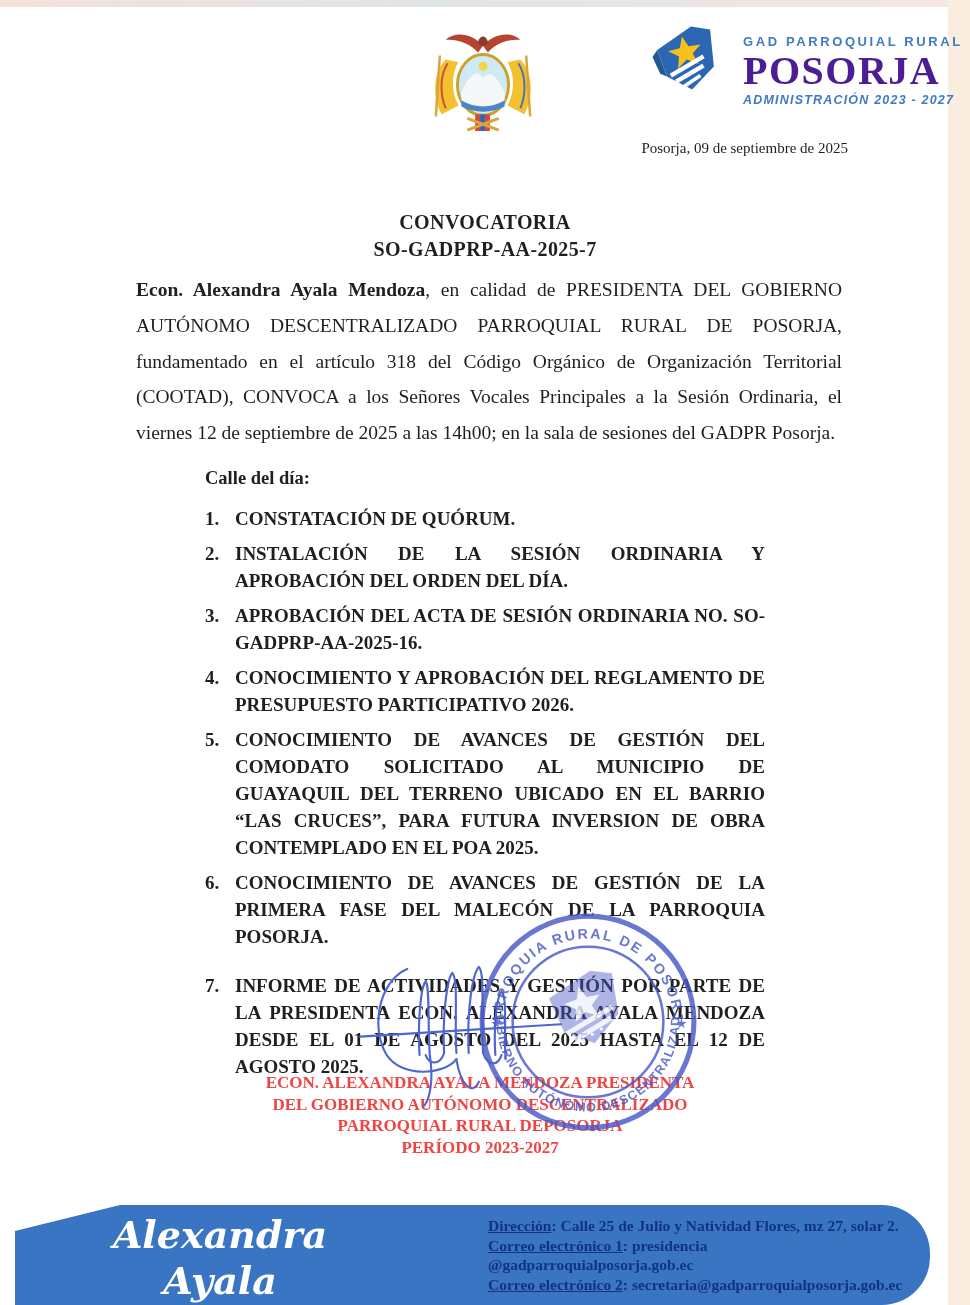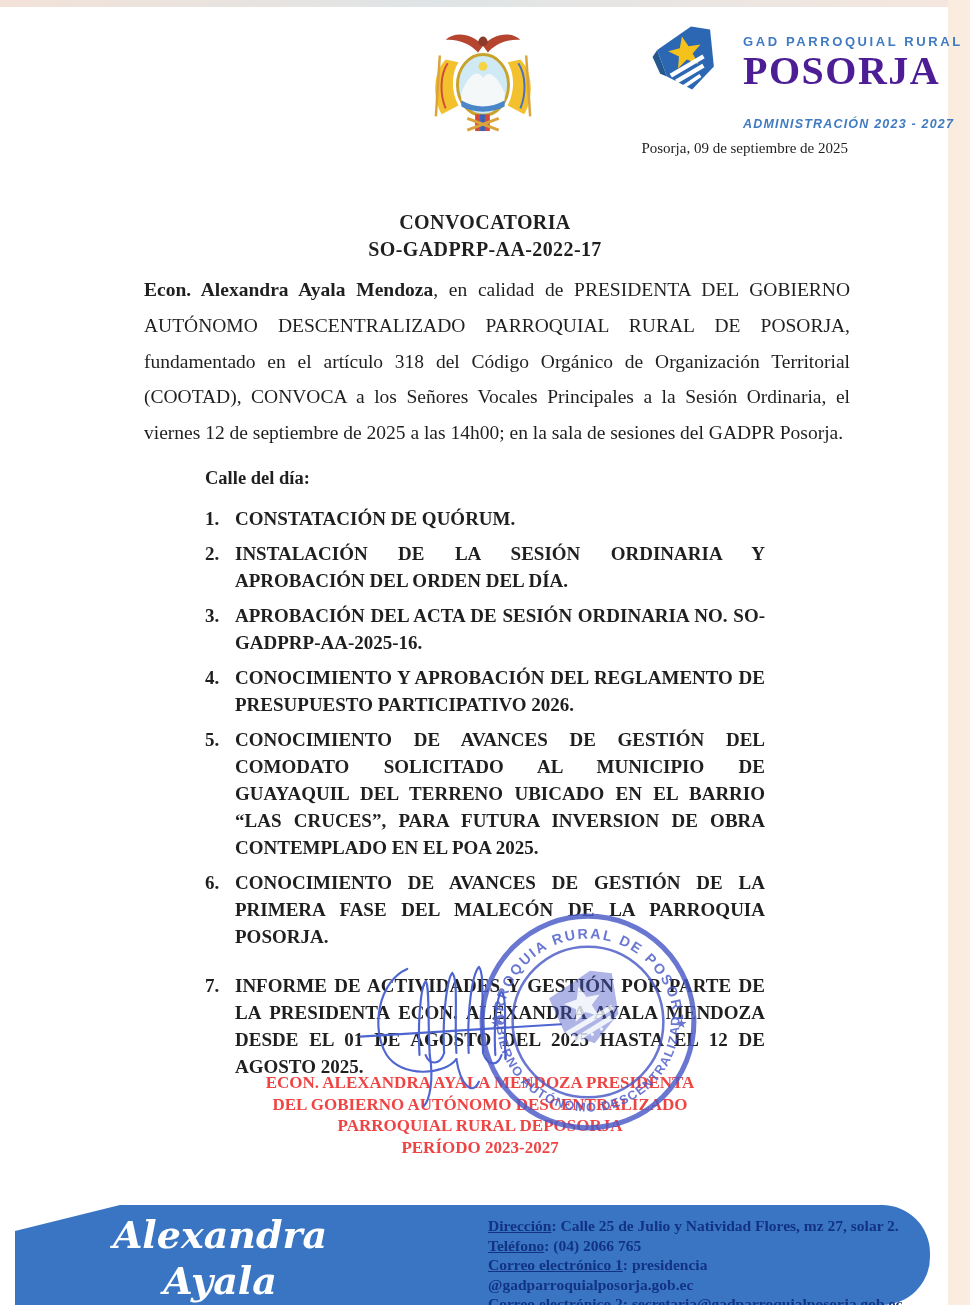--- a/index.html
+++ b/index.html
@@ -15,28 +15,28 @@
   
   .coat{left:424px;top:26px;width:118px;height:108px;}
   .logo{left:648px;top:20px;width:290px;height:100px;}
   .logo-shield{position:absolute;left:0;top:2px;width:86px;height:96px;}
   .logo-text{position:absolute;left:95px;top:14px;width:195px;}
   .logo-top{font-family:"Liberation Sans",sans-serif;font-weight:bold;font-size:13px;
     letter-spacing:2.6px;color:#3f7ac2;white-space:nowrap;}
   .logo-name{font-family:"Liberation Serif",serif;font-weight:bold;font-size:40px;
     letter-spacing:1.5px;color:#4c1d95;line-height:44px;white-space:nowrap;}
   .logo-admin{font-family:"Liberation Sans",sans-serif;font-weight:bold;font-style:italic;
-    font-size:12.5px;letter-spacing:1.2px;color:#3f7ac2;white-space:nowrap;margin-top:24px;}
+    font-size:12.5px;letter-spacing:1.2px;color:#3f7ac2;white-space:nowrap;}
 
   .date-line{left:0;top:140px;width:848px;text-align:right;font-size:15px;}
 
   .title-block{left:125px;top:209px;width:720px;text-align:center;
     font-weight:bold;font-size:20px;line-height:27px;letter-spacing:.4px;}
 
-  .intro{left:144px;top:272px;width:706px;font-size:19.5px;line-height:35.8px;
+  .intro{left:136px;top:272px;width:706px;font-size:19.5px;line-height:35.8px;
     text-align:justify;}
   .intro b{font-weight:bold;}
 
   .agenda-heading{left:205px;top:468px;font-weight:bold;font-size:18.5px;}
   ol.agenda{left:205px;top:505px;width:560px;margin:0;padding:0;list-style:none;
     counter-reset:agenda;}
   ol.agenda li{counter-increment:agenda;position:relative;padding-left:30px;
     font-weight:bold;font-size:19px;line-height:27px;text-align:justify;
     margin-bottom:8px;}
   ol.agenda li::before{content:counter(agenda) ".";position:absolute;left:0;top:0;
@@ -109,21 +109,21 @@
     <div class="logo-top">GAD PARROQUIAL RURAL</div>
     <div class="logo-name">POSORJA</div>
     <div class="logo-admin">ADMINISTRACIÓN 2023 - 2027</div>
   </div>
 </div>
 
 <div class="abs date-line">Posorja, 09 de septiembre de 2025</div>
 
 <div class="abs title-block">
   <div>CONVOCATORIA</div>
-  <div>SO-GADPRP-AA-2022-17</div>
+  <div>SO-GADPRP-AA-2025-7</div>
 </div>
 
 <p class="abs intro" style="margin:0"><b>Econ. Alexandra Ayala Mendoza</b><span>, en calidad de PRESIDENTA DEL GOBIERNO AUTÓNOMO DESCENTRALIZADO PARROQUIAL RURAL DE POSORJA, fundamentado en el artículo 318 del Código Orgánico de Organización Territorial (COOTAD), CONVOCA a los Señores Vocales Principales a la Sesión Ordinaria, el viernes 12 de septiembre de 2025 a las 14h00; en la sala de sesiones del GADPR Posorja.</span></p>
 
 <div class="abs agenda-heading">Calle del día:</div>
 <ol class="abs agenda">
   <li>CONSTATACIÓN DE QUÓRUM.</li>
   <li>INSTALACIÓN DE LA SESIÓN ORDINARIA Y APROBACIÓN DEL ORDEN DEL DÍA.</li>
   <li>APROBACIÓN DEL ACTA DE SESIÓN ORDINARIA NO. SO-GADPRP-AA-2025-16.</li>
   <li>CONOCIMIENTO Y APROBACIÓN DEL REGLAMENTO DE PRESUPUESTO PARTICIPATIVO 2026.</li>
@@ -184,17 +184,16 @@
 <div class="abs banner-notch"></div>
 
 <div class="abs footer-left">
   <div class="footer-name">Alexandra Ayala</div>
   <div class="footer-role">Presidenta 2023 - 2027</div>
 
 </div>
 
 <div class="abs footer-right">
   <div><span class="lbl">Dirección</span><span>: Calle 25 de Julio y Natividad Flores, mz 27, solar 2.</span></div>
-  <div><span class="lbl">Teléfono</span><span>: (04) 2066 765</span></div>
   <div><span class="lbl">Correo electrónico 1</span><span>: presidencia @gadparroquialposorja.gob.ec</span></div>
   <div><span class="lbl">Correo electrónico 2</span><span>: secretaria@gadparroquialposorja.gob.ec</span></div>
 
 </div>
 
 </body></html>

